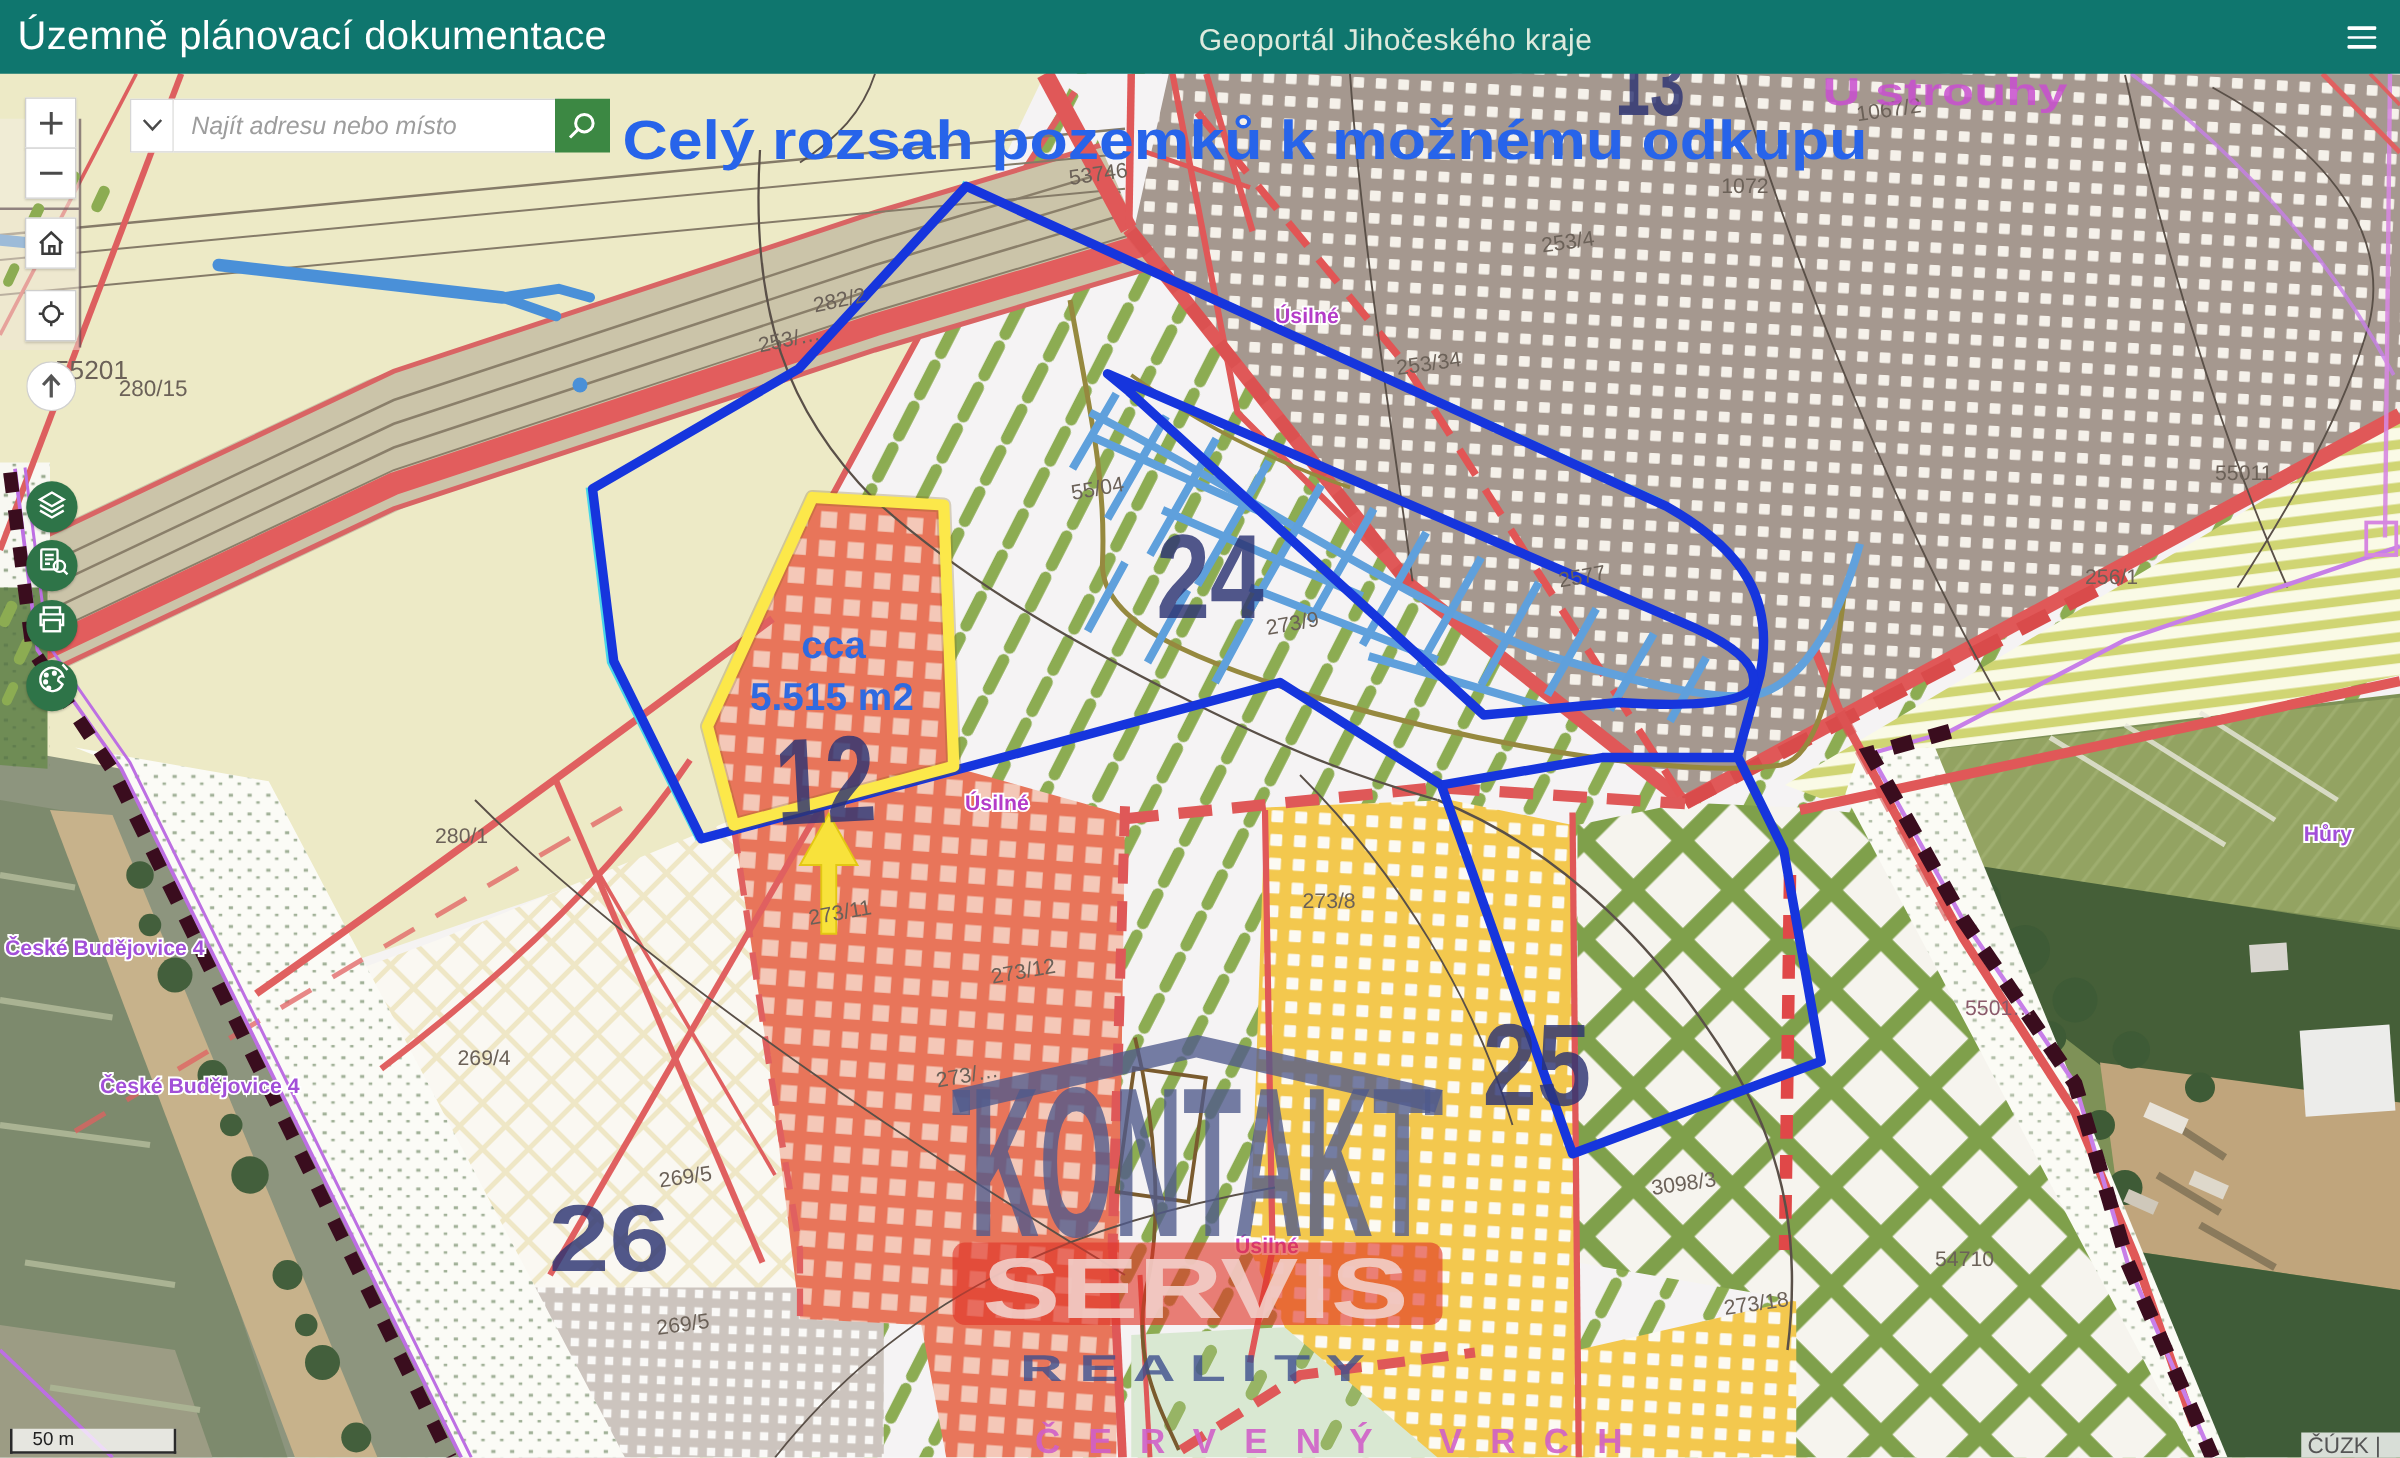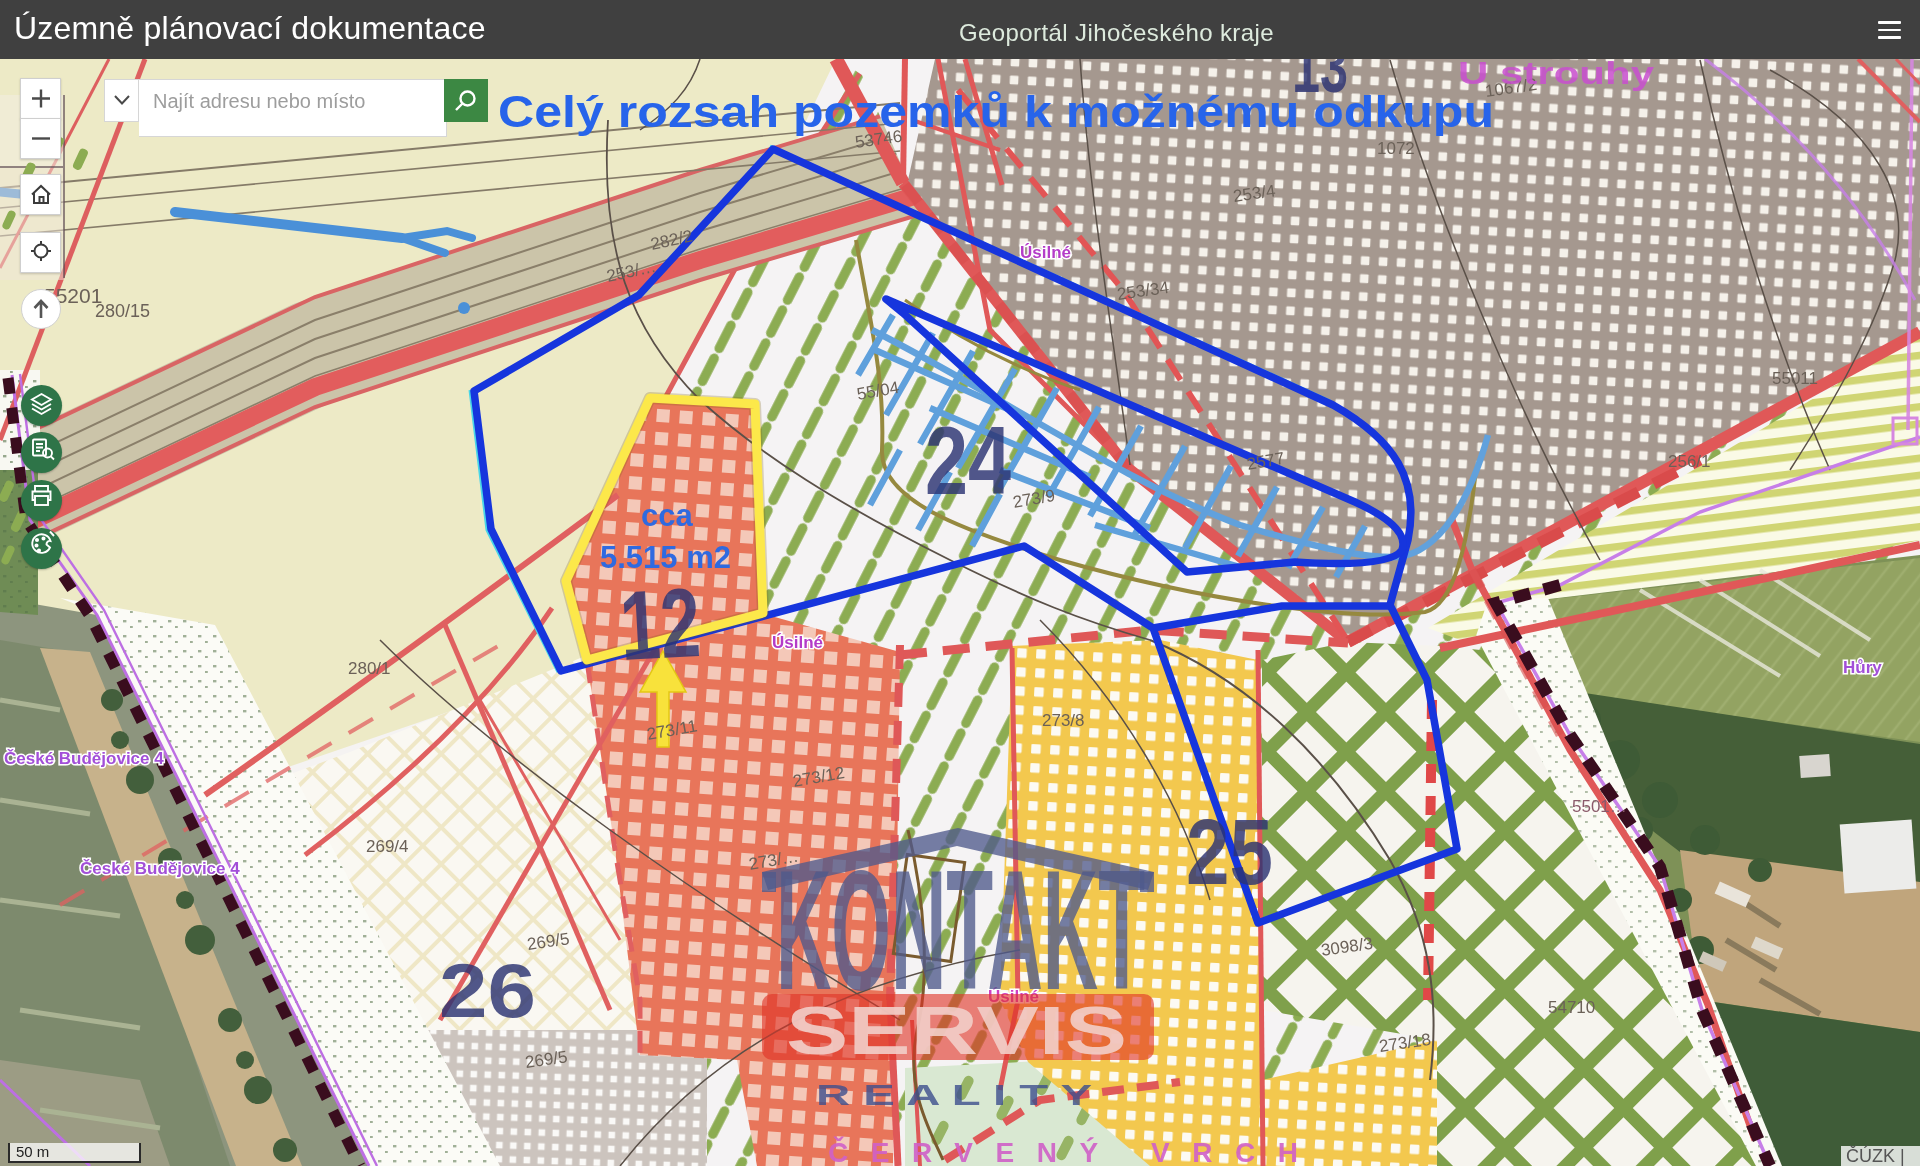--- a/index.html
+++ b/index.html
@@ -1,29 +1,29 @@
 <!DOCTYPE html>
 <html><head>
 <meta charset="utf-8">
 <style>
 html,body{margin:0;padding:0;}
 body{width:1920px;height:1166px;position:relative;overflow:hidden;background:#fff;font-family:"Liberation Sans",sans-serif;}
 #map{position:absolute;top:0;left:0;}
-#hdr{position:absolute;top:0;left:0;width:1920px;height:59px;background:#404040;color:#fff;}
+#hdr{position:absolute;top:0;left:0;width:1920px;height:59px;background:#0f766e;color:#fff;}
 #hdr .t1{position:absolute;left:14px;top:10px;font-size:32px;letter-spacing:.2px;}
 #hdr .t2{position:absolute;left:911px;top:19px;font-size:24px;letter-spacing:.4px;color:#ddeadd;margin-left:48px;}
 #burger{position:absolute;left:1878px;top:21px;width:23px;}
 #burger div{height:2.6px;background:#fff;margin-bottom:5px;border-radius:1px;}
 .btn{position:absolute;width:41px;height:41px;background:#fff;border:1px solid #cfcfcf;box-sizing:border-box;box-shadow:0 1px 2px rgba(0,0,0,.18);}
 #srch{position:absolute;left:104px;top:79px;height:43px;}
 #dd{position:absolute;left:0;top:0;width:35px;height:43px;background:#fff;border:1px solid #d6d6d6;box-sizing:border-box;}
-#inp{position:absolute;left:35px;top:0;width:308px;height:58px;background:#fff;border:1px solid #d6d6d6;border-left:none;box-sizing:border-box;color:#9d9d9d;font-size:20px;line-height:43px;padding-left:14px;}
+#inp{position:absolute;left:35px;top:0;width:308px;height:43px;background:#fff;border:1px solid #d6d6d6;border-left:none;box-sizing:border-box;color:#9d9d9d;font-size:20px;line-height:43px;padding-left:14px;font-style:italic;}
 #gbtn{position:absolute;left:340px;top:0;width:44px;height:43px;background:#3c8843;}
 .gc{position:absolute;left:21px;width:41px;height:41px;border-radius:50%;background:#2e7448;box-shadow:0 1px 2px rgba(0,0,0,.25);}
-#sbar{position:absolute;left:8px;top:1143px;width:133px;height:20px;background:rgba(255,255,255,.75);border:2px solid #2a2a2a;border-top:none;box-sizing:border-box;font-size:15px;color:#222;padding-left:6px;}
+#sbar{position:absolute;left:8px;top:1143px;width:133px;height:20px;background:rgba(255,255,255,.75);border:2px solid #2a2a2a;border-top:none;box-sizing:border-box;font-size:15px;color:#222;padding-left:16px;}
 #attr{position:absolute;left:1841px;top:1146px;width:79px;height:20px;background:rgba(255,255,255,.8);font-size:18px;color:#555;padding-left:5px;box-sizing:border-box;}
 </style>
 </head>
 <body>
 <svg id="map" width="1920" height="1166" viewBox="0 0 1920 1166">
 <defs>
 <pattern id="pGD" patternUnits="userSpaceOnUse" width="39" height="37" patternTransform="rotate(27)">
  <rect width="39" height="37" fill="#f5f3f4"></rect>
  <line x1="19" y1="-5" x2="19" y2="42" stroke="#8cac52" stroke-width="9.5" stroke-dasharray="26 11" stroke-linecap="round"></line>
 </pattern>

